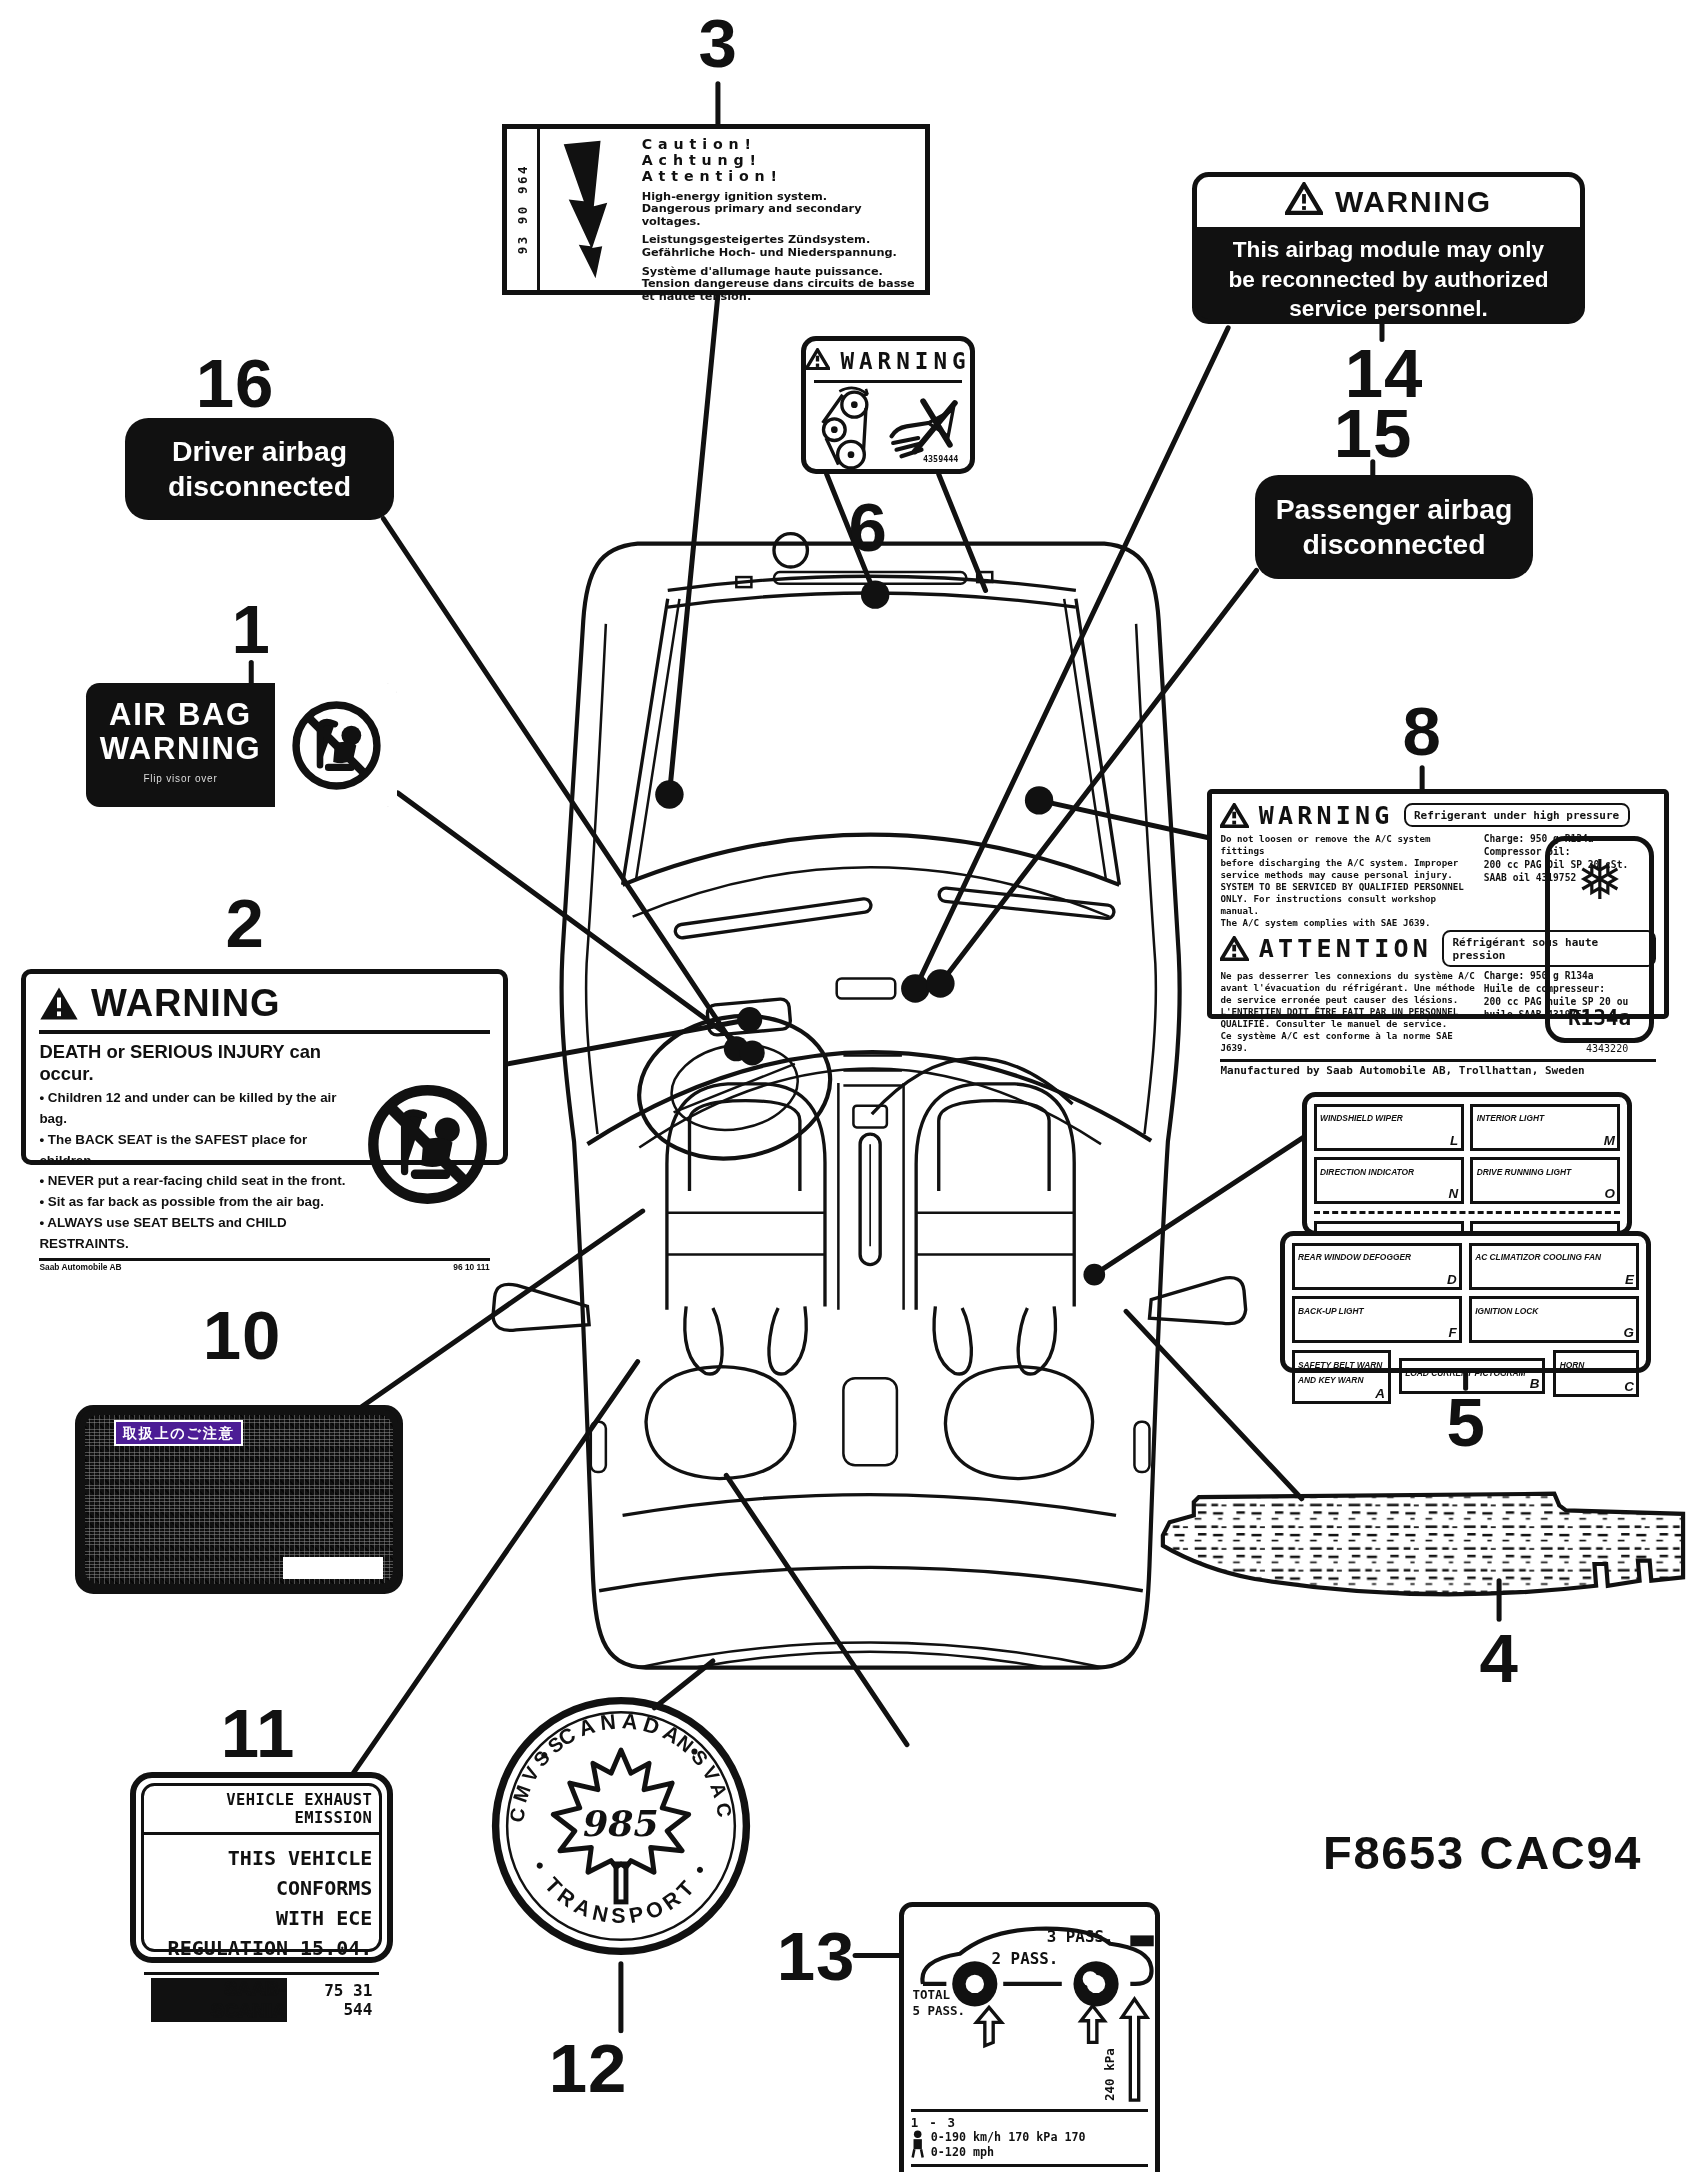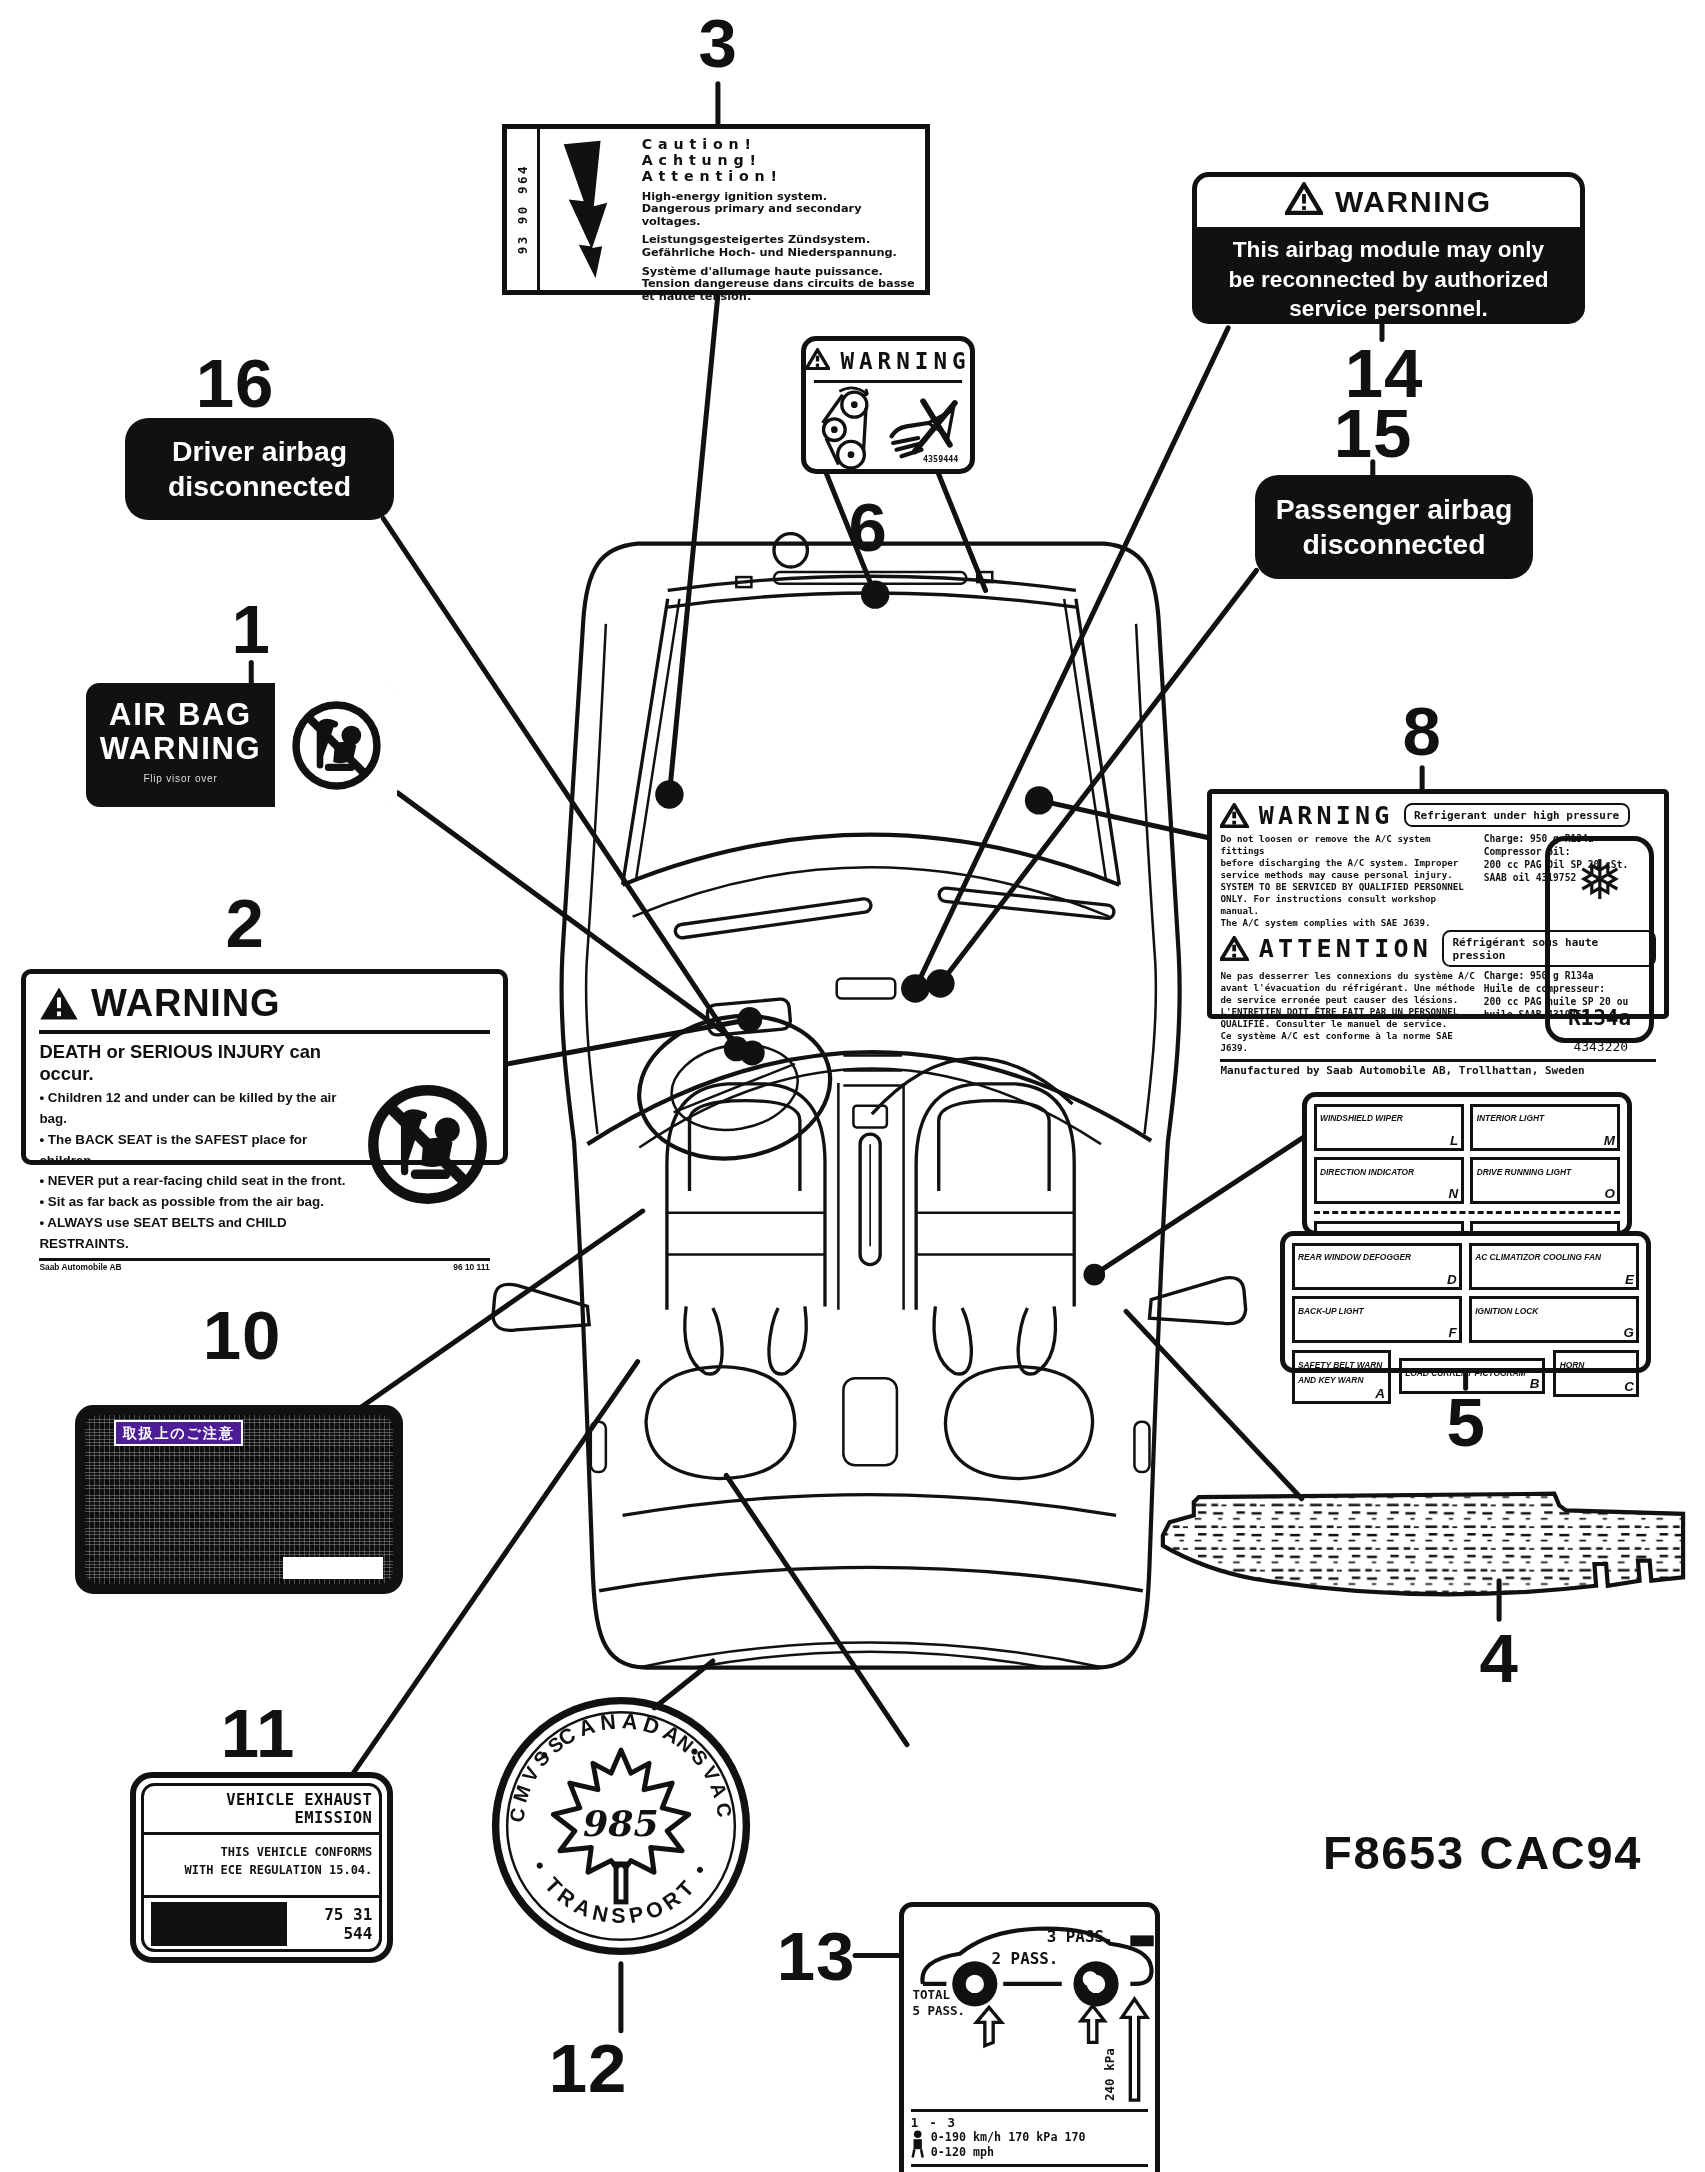--- a/index.html
+++ b/index.html
@@ -54,21 +54,21 @@
   .l8-title{font-size:25px;font-weight:bold;letter-spacing:4.2px;}
   .l8-tag{border:2.5px solid #111;border-radius:8.4px;font-size:11px;font-weight:bold;padding:3.3px 8.4px;}
   .l8-body{display:flex;gap:8.4px;margin:3.3px 0 1.7px;}
   .l8-p{font-size:9.2px;font-weight:bold;line-height:1.3;}
   .l8-charge{font-size:9.6px;font-weight:bold;line-height:1.35;}
   .l8-badge{position:absolute;right:10px;top:42px;width:99px;height:177px;border:5px solid #111;border-radius:20px;
             display:flex;flex-direction:column;align-items:center;justify-content:space-between;padding:11.7px 0 8.4px;}
   .l8-badge .flake{font-size:55px;line-height:1;font-family:"DejaVu Sans",sans-serif;}
   .l8-badge .r134a{font-size:21px;font-weight:bold;}
   .l8-foot{border-top:3.3px solid #111;margin-top:5px;padding-top:2.5px;font-size:11px;font-weight:bold;display:flex;justify-content:space-between;}
-  .l8-pn{font-size:13px;align-self:flex-end;}
+  .l8-pn{font-size:10px;align-self:flex-end;}
   
   .l5-box{position:absolute;background:#fff;border:5.9px solid #111;border-radius:13.4px;padding:6.7px;box-sizing:border-box;}
   .l5-grid{display:grid;grid-template-columns:repeat(2,1fr);gap:6.7px;border-radius:19px;}
   .l5-cell{position:relative;border:3.3px solid #111;min-height:47px;padding:2.5px 3.3px 11.7px;box-sizing:border-box;}
   .l5-n{font-size:8.4px;font-weight:bold;line-height:1.15;text-transform:uppercase;font-style:italic;}
   .l5-L{position:absolute;right:2.5px;bottom:0;font-size:13.4px;font-weight:bold;font-style:italic;}
   .l5-div{border-top:3.3px dashed #111;margin:6.7px 0;}
   .l5-brow{display:grid;grid-template-columns:1.15fr 1.7fr 1fr;gap:8.4px;margin-top:6.7px;align-items:start;}
   
   .l10{background:#111;border:5px solid #111;border-radius:18.4px;position:relative;overflow:hidden;}
@@ -77,21 +77,21 @@
                       repeating-linear-gradient(90deg,transparent 0 1.7px,rgba(255,255,255,.45) 1.7px 2.5px),
                       repeating-linear-gradient(45deg,transparent 0 4.2px,rgba(0,0,0,.9) 4.2px 5.9px);}
   .l10-title{position:absolute;left:34px;top:10px;border:2.5px solid #fff;color:#fff;font-size:14.2px;font-weight:bold;
              padding:1.7px 6.7px;letter-spacing:1.7px;background:#4c1d95;}
   .l10-blank{position:absolute;right:15px;bottom:10px;width:100px;height:22px;background:#fff;}
   
   .l11{background:#fff;border:6.7px solid #111;border-radius:22px;padding:5px;}
   .l11-in{border:3.3px solid #111;border-radius:13.4px;height:100%;box-sizing:border-box;
           font-family:"DejaVu Sans Mono",monospace;font-weight:bold;display:flex;flex-direction:column;text-align:right;}
   .l11-t{font-size:15.5px;border-bottom:3.3px solid #111;padding:5px 6.7px;letter-spacing:0.4px;}
-  .l11-b{font-size:12px;line-height:1.5;padding:8.4px 6.7px;flex:1;border-radius:31px;}
+  .l11-b{font-size:20px;line-height:1.5;padding:8.4px 6.7px;flex:1;border-radius:31px;}
   .l11-f{border-top:3.3px solid #111;display:flex;justify-content:space-between;align-items:center;padding:3.3px 6.7px;}
   .l11-brand{font-size:18.4px;font-weight:bold;letter-spacing:0.8px;background:#111;color:#111;
              font-family:"Liberation Sans",sans-serif;-webkit-text-stroke:1.7px #111;}
   .l11-pn{font-size:16px;}
   
   .l13{background:#fff;border:5px solid #111;border-radius:13.4px;padding:5px 6.7px;
        font-family:"DejaVu Sans Mono",monospace;font-weight:bold;position:relative;}
   .l13-total{position:absolute;left:8.4px;top:80px;font-size:12.5px;line-height:1.3;white-space:pre-line;}
   .l13-row{border-top:3.3px solid #111;padding:2.5px 0 2.5px 0;}
   .l13-row:first-of-type{border-top:none;}

